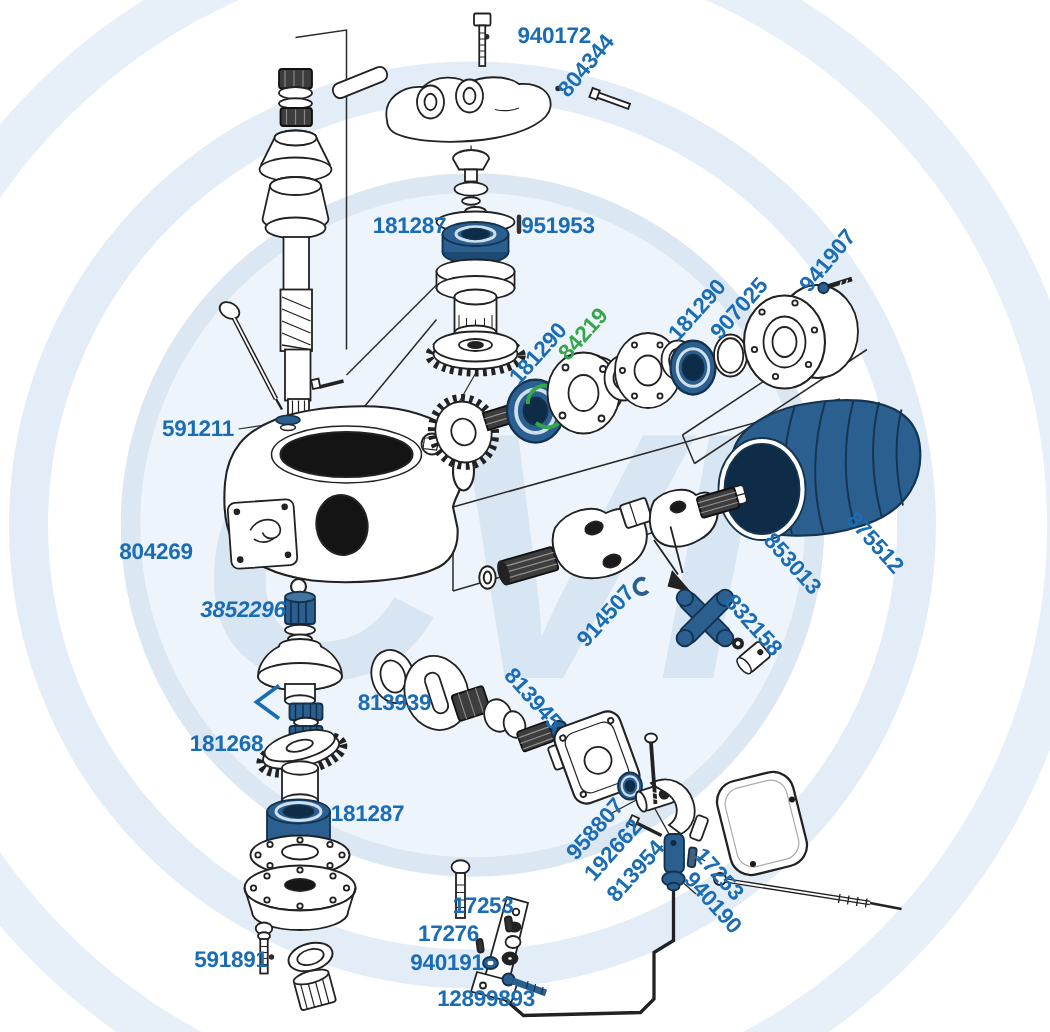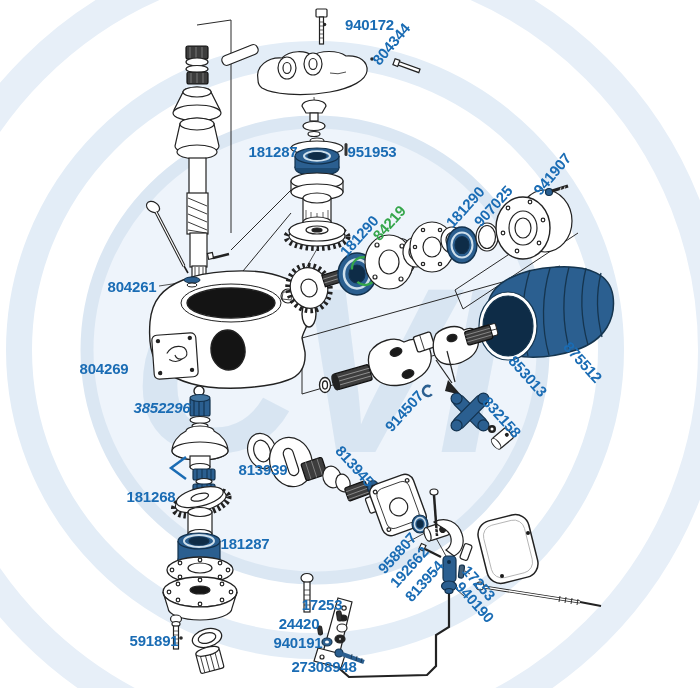--- a/index.html
+++ b/index.html
@@ -523,35 +523,35 @@
 <div id="labels">
       <span class="plabel blue" style="left: 348px; top: 24px; transform: translate(-50%, -50%) rotate(0deg); padding-left: 43px;">940172</span>
       <span class="plabel blue" style="left: 391px; top: 44px; transform: translate(-50%, -50%) rotate(-50deg);">804344</span>
       <span class="plabel blue" style="left: 273px; top: 151px; transform: translate(-50%, -50%) rotate(0deg);">181287</span>
       <span class="plabel blue" style="left: 372px; top: 151px; transform: translate(-50%, -50%) rotate(0deg);">951953</span>
       <span class="plabel blue" style="left: 359px; top: 236px; transform: translate(-50%, -50%) rotate(-48deg);">181290</span>
       <span class="plabel green" style="left: 389px; top: 223px; transform: translate(-50%, -50%) rotate(-48deg);">84219</span>
       <span class="plabel blue" style="left: 465px; top: 207px; transform: translate(-50%, -50%) rotate(-48deg);">181290</span>
       <span class="plabel blue" style="left: 493px; top: 206px; transform: translate(-50%, -50%) rotate(-48deg);">907025</span>
       <span class="plabel blue" style="left: 552px; top: 174px; transform: translate(-50%, -50%) rotate(-50deg);">941907</span>
-      <span class="plabel blue" style="left: 132px; top: 286px; transform: translate(-50%, -50%) rotate(0deg);">804261</span>
+      <span class="plabel blue" style="left: 132px; top: 286px; transform: translate(-50%, -50%) rotate(0deg);">591211</span>
       <span class="plabel blue" style="left: 104px; top: 368px; transform: translate(-50%, -50%) rotate(0deg);">804269</span>
       <span class="plabel blue" style="left: 162px; top: 407px; transform: translate(-50%, -50%) rotate(0deg); font-style: italic;">3852296</span>
       <span class="plabel blue" style="left: 151px; top: 468px; transform: translate(-50%, -50%) rotate(0deg); margin-top: 28px;">181268</span>
       <span class="plabel blue" style="left: 237px; top: 469px; transform: translate(-50%, -50%) rotate(0deg); margin-left: 26px;">813939</span>
       <span class="plabel blue" style="left: 245px; top: 543px; transform: translate(-50%, -50%) rotate(0deg);">181287</span>
       <span class="plabel blue" style="left: 154px; top: 640px; transform: translate(-50%, -50%) rotate(0deg);">591891</span>
       <span class="plabel blue" style="left: 583px; top: 362px; transform: translate(-50%, -50%) rotate(48deg);">875512</span>
       <span class="plabel blue" style="left: 528px; top: 376px; transform: translate(-50%, -50%) rotate(48deg);">853013</span>
       <span class="plabel blue" style="left: 404px; top: 411px; transform: translate(-50%, -50%) rotate(-48deg);">914507</span>
       <span class="plabel blue" style="left: 502px; top: 417px; transform: translate(-50%, -50%) rotate(48deg);">832158</span>
       <span class="plabel blue" style="left: 355px; top: 466px; transform: translate(-50%, -50%) rotate(48deg);">813945</span>
       <span class="plabel blue" style="left: 397px; top: 553px; transform: translate(-50%, -50%) rotate(-48deg);">958807</span>
       <span class="plabel blue" style="left: 409px; top: 567px; transform: translate(-50%, -50%) rotate(-48deg);">192662</span>
       <span class="plabel blue" style="left: 424px; top: 581px; transform: translate(-50%, -50%) rotate(-48deg);">813954</span>
       <span class="plabel blue" style="left: 479px; top: 583px; transform: translate(-50%, -50%) rotate(48deg);">17253</span>
       <span class="plabel blue" style="left: 475px; top: 602px; transform: translate(-50%, -50%) rotate(48deg);">940190</span>
       <span class="plabel blue" style="left: 322px; top: 604px; transform: translate(-50%, -50%) rotate(0deg);">17253</span>
-      <span class="plabel blue" style="left: 299px; top: 623px; transform: translate(-50%, -50%) rotate(0deg);">24420</span>
+      <span class="plabel blue" style="left: 299px; top: 623px; transform: translate(-50%, -50%) rotate(0deg);">17276</span>
       <span class="plabel blue" style="left: 298px; top: 642px; transform: translate(-50%, -50%) rotate(0deg);">940191</span>
-      <span class="plabel blue" style="left: 324px; top: 666px; transform: translate(-50%, -50%) rotate(0deg);">27308948</span>
+      <span class="plabel blue" style="left: 324px; top: 666px; transform: translate(-50%, -50%) rotate(0deg);">12899893</span>
     </div>
 </div>
 
 </body></html>

